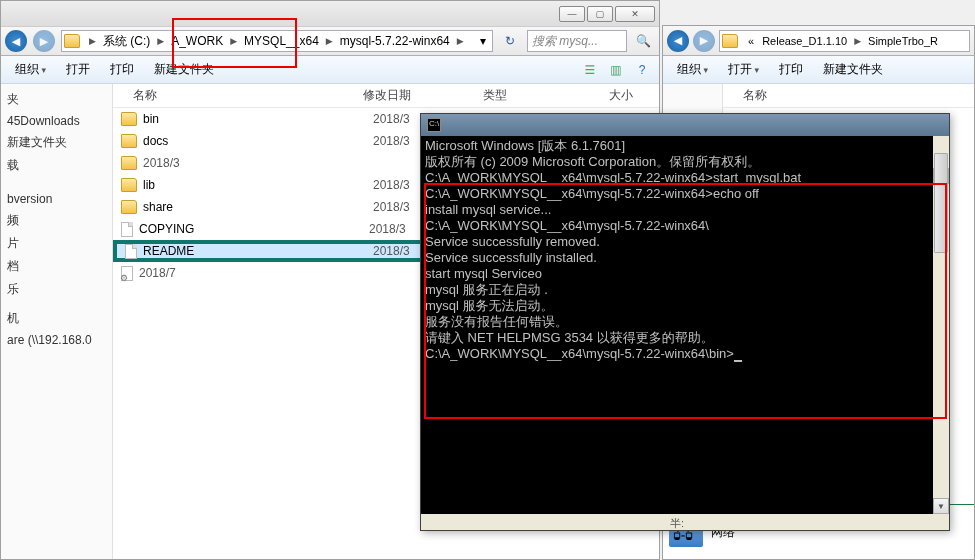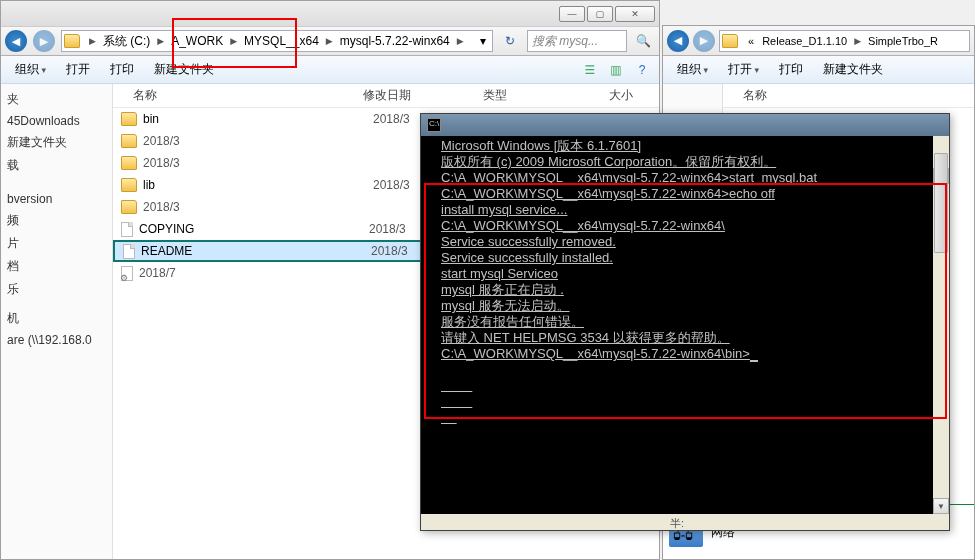--- a/index.html
+++ b/index.html
@@ -29,21 +29,21 @@
 .body-area { display: flex; height: calc(100% - 83px); }
 .navpane { width: 112px; border-right: 1px solid #e0e0e0; padding: 4px 0; overflow: hidden; background: #fafafa; }
 .navitem { padding: 3px 2px 3px 6px; cursor: pointer; white-space: nowrap; overflow: hidden; color: #333; }
 .filepane { flex: 1; background: #fff; }
 .cols { display: flex; height: 24px; align-items: center; border-bottom: 1px solid #e8e8e8; color: #444; font-size: 12px; }
 .col-name { flex: 0 0 250px; padding-left: 20px; }
 .col-date { flex: 0 0 120px; }
 .col-type { flex: 0 0 100px; }
 .col-size { flex: 1; text-align: center; }
 .frow { display: flex; height: 22px; align-items: center; padding-left: 8px; cursor: pointer; }
-.frow.sel { background: #cde8ff; border: 2px solid #0f766e; }
+.frow.sel { background: #cde8ff; border: 4px solid #0f766e; }
 .ficon { width: 16px; height: 14px; margin-right: 6px; }
 .folder-ic { background: linear-gradient(#ffe9a3,#f3c24a); border-radius: 1px 3px 1px 1px; border: 1px solid #c9a030; }
 .file-ic { background: #fff; border: 1px solid #bbb; width: 12px; height: 15px; position: relative; }
 .file-ic::after { content: ""; position: absolute; right: -1px; top: -1px; width: 4px; height: 4px; background: #ddd; border-left: 1px solid #bbb; border-bottom: 1px solid #bbb; }
 .bat-ic { background: #fff; border: 1px solid #bbb; width: 12px; height: 15px; position: relative; }
 .bat-ic::before { content: "⚙"; position: absolute; left: -2px; bottom: -3px; font-size: 9px; color: #777; }
 .fname { flex: 0 0 230px; }
 .fdate { flex: 0 0 120px; color: #555; }
 
 
@@ -56,21 +56,21 @@
 .filepane-r { flex: 1; background: #fff; }
 .cols-r { display: flex; height: 24px; align-items: center; border-bottom: 1px solid #e8e8e8; padding-left: 20px; color: #444; }
 .bottom-r { position: absolute; bottom: 0; left: 0; right: 0; height: 55px; border-top: 1px solid #15803d; padding: 6px; display: flex; align-items: center; gap: 8px; }
 .bigicon { width: 34px; height: 30px; background: linear-gradient(#7fb3e8,#3a7bc8); border-radius: 2px; position: relative; }
 .bigicon::after { content: "🖧"; position: absolute; left: 4px; top: 2px; font-size: 18px; }
 
 
 .cmd { position: absolute; left: 420px; top: 113px; width: 530px; height: 418px; border: 1px solid #404040; box-shadow: 2px 2px 8px rgba(0,0,0,.3); background: #000; }
 .cmd-title { height: 22px; background: linear-gradient(#7a96b0,#5a7690); color: #fff; display: flex; align-items: center; padding: 0 6px; font-size: 12px; gap: 6px; }
 .cmd-icn { width: 14px; height: 14px; background: #000; border: 1px solid #888; font-size: 8px; color: #ccc; text-align: center; }
-.cmd-body { padding: 2px 20px; font-family: "Consolas","NSimSun","SimSun",monospace; font-size: 13px; line-height: 16px; color: #c0c0c0; white-space: pre; overflow: hidden; position: relative; height: calc(100% - 22px); text-decoration: underline; }
+.cmd-body { padding: 2px 4px; font-family: "Consolas","NSimSun","SimSun",monospace; font-size: 13px; line-height: 16px; color: #c0c0c0; white-space: pre; overflow: hidden; position: relative; height: calc(100% - 22px); }
 .cmd-redbox { position: absolute; left: 424px; top: 183px; width: 523px; height: 236px; border: 2px solid #e00; pointer-events: none; }
 .cursor { display: inline-block; width: 8px; height: 2px; background: #c0c0c0; vertical-align: bottom; }
 .cmd-scrollbar { position: absolute; right: 0; top: 0; bottom: 0; width: 16px; background: #ece9d8; }
 .cmd-sb-btn { height: 16px; background: linear-gradient(#f5f5f5,#ddd); border: 1px solid #aaa; text-align: center; font-size: 8px; color: #555; }
 .cmd-sb-btn.bot { position: absolute; bottom: 16px; left: 0; right: 0; }
 .cmd-sb-thumb { position: absolute; left: 1px; right: 1px; top: 17px; height: 100px; background: linear-gradient(90deg,#e8e8e8,#ccc); border: 1px solid #aaa; border-radius: 1px; }
 .cmd-hscroll { position: absolute; left: 0; right: 16px; bottom: 0; height: 16px; background: #ece9d8; }
 .cmd-hcenter { position: absolute; left: 50%; top: 1px; transform: translateX(-50%); font-size: 11px; color: #555; }
 </style>
 </head>
@@ -138,33 +138,35 @@
         <div class="col-size">大小</div>
       </div>
       <div id="files-l">
           <div class="frow">
             <span class="ficon folder-ic"></span>
             <span class="fname">bin</span>
             <span class="fdate">2018/3</span>
           </div>
           <div class="frow">
             <span class="ficon folder-ic"></span>
+            <span class="fname">docs</span>
             <span class="fdate">2018/3</span>
           </div>
           <div class="frow">
             <span class="ficon folder-ic"></span>
             <span class="fdate">2018/3</span>
           </div>
           <div class="frow">
             <span class="ficon folder-ic"></span>
             <span class="fname">lib</span>
             <span class="fdate">2018/3</span>
           </div>
           <div class="frow">
             <span class="ficon folder-ic"></span>
+            <span class="fname">share</span>
             <span class="fdate">2018/3</span>
           </div>
           <div class="frow">
             <span class="ficon file-ic"></span>
             <span class="fname">COPYING</span>
             <span class="fdate">2018/3</span>
           </div>
           <div class="frow sel">
             <span class="ficon file-ic"></span>
             <span class="fname">README</span>

